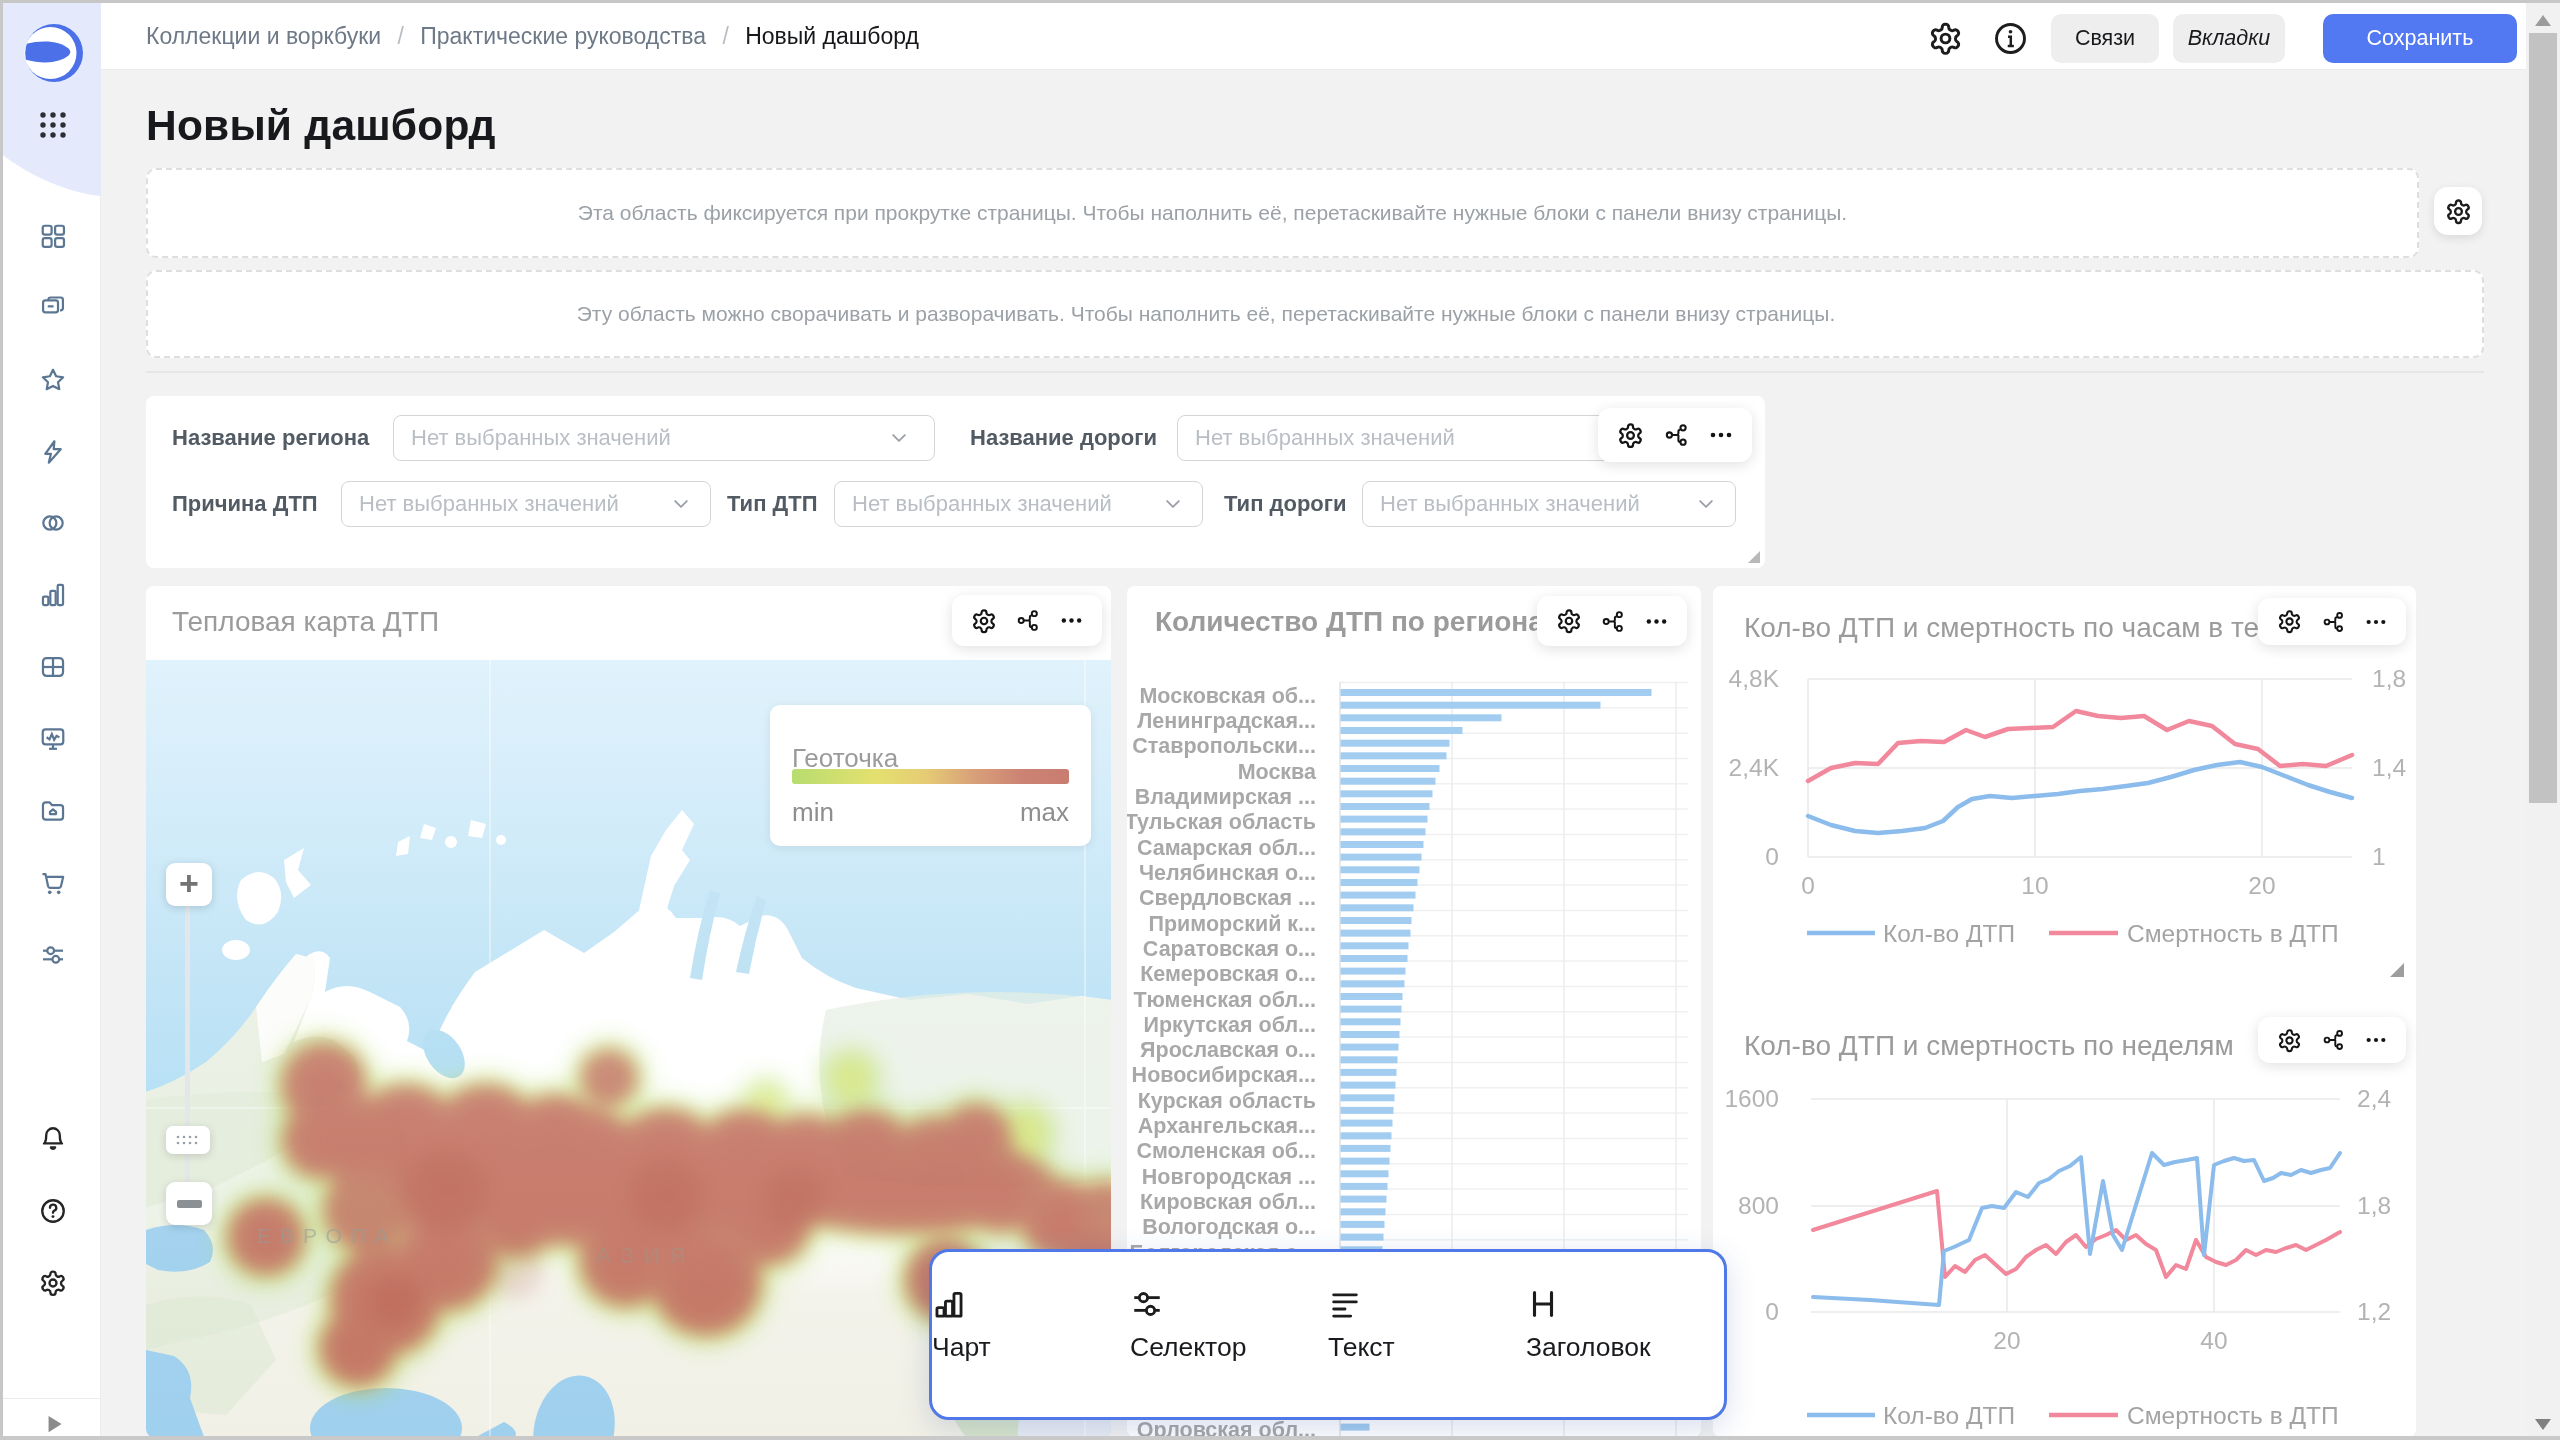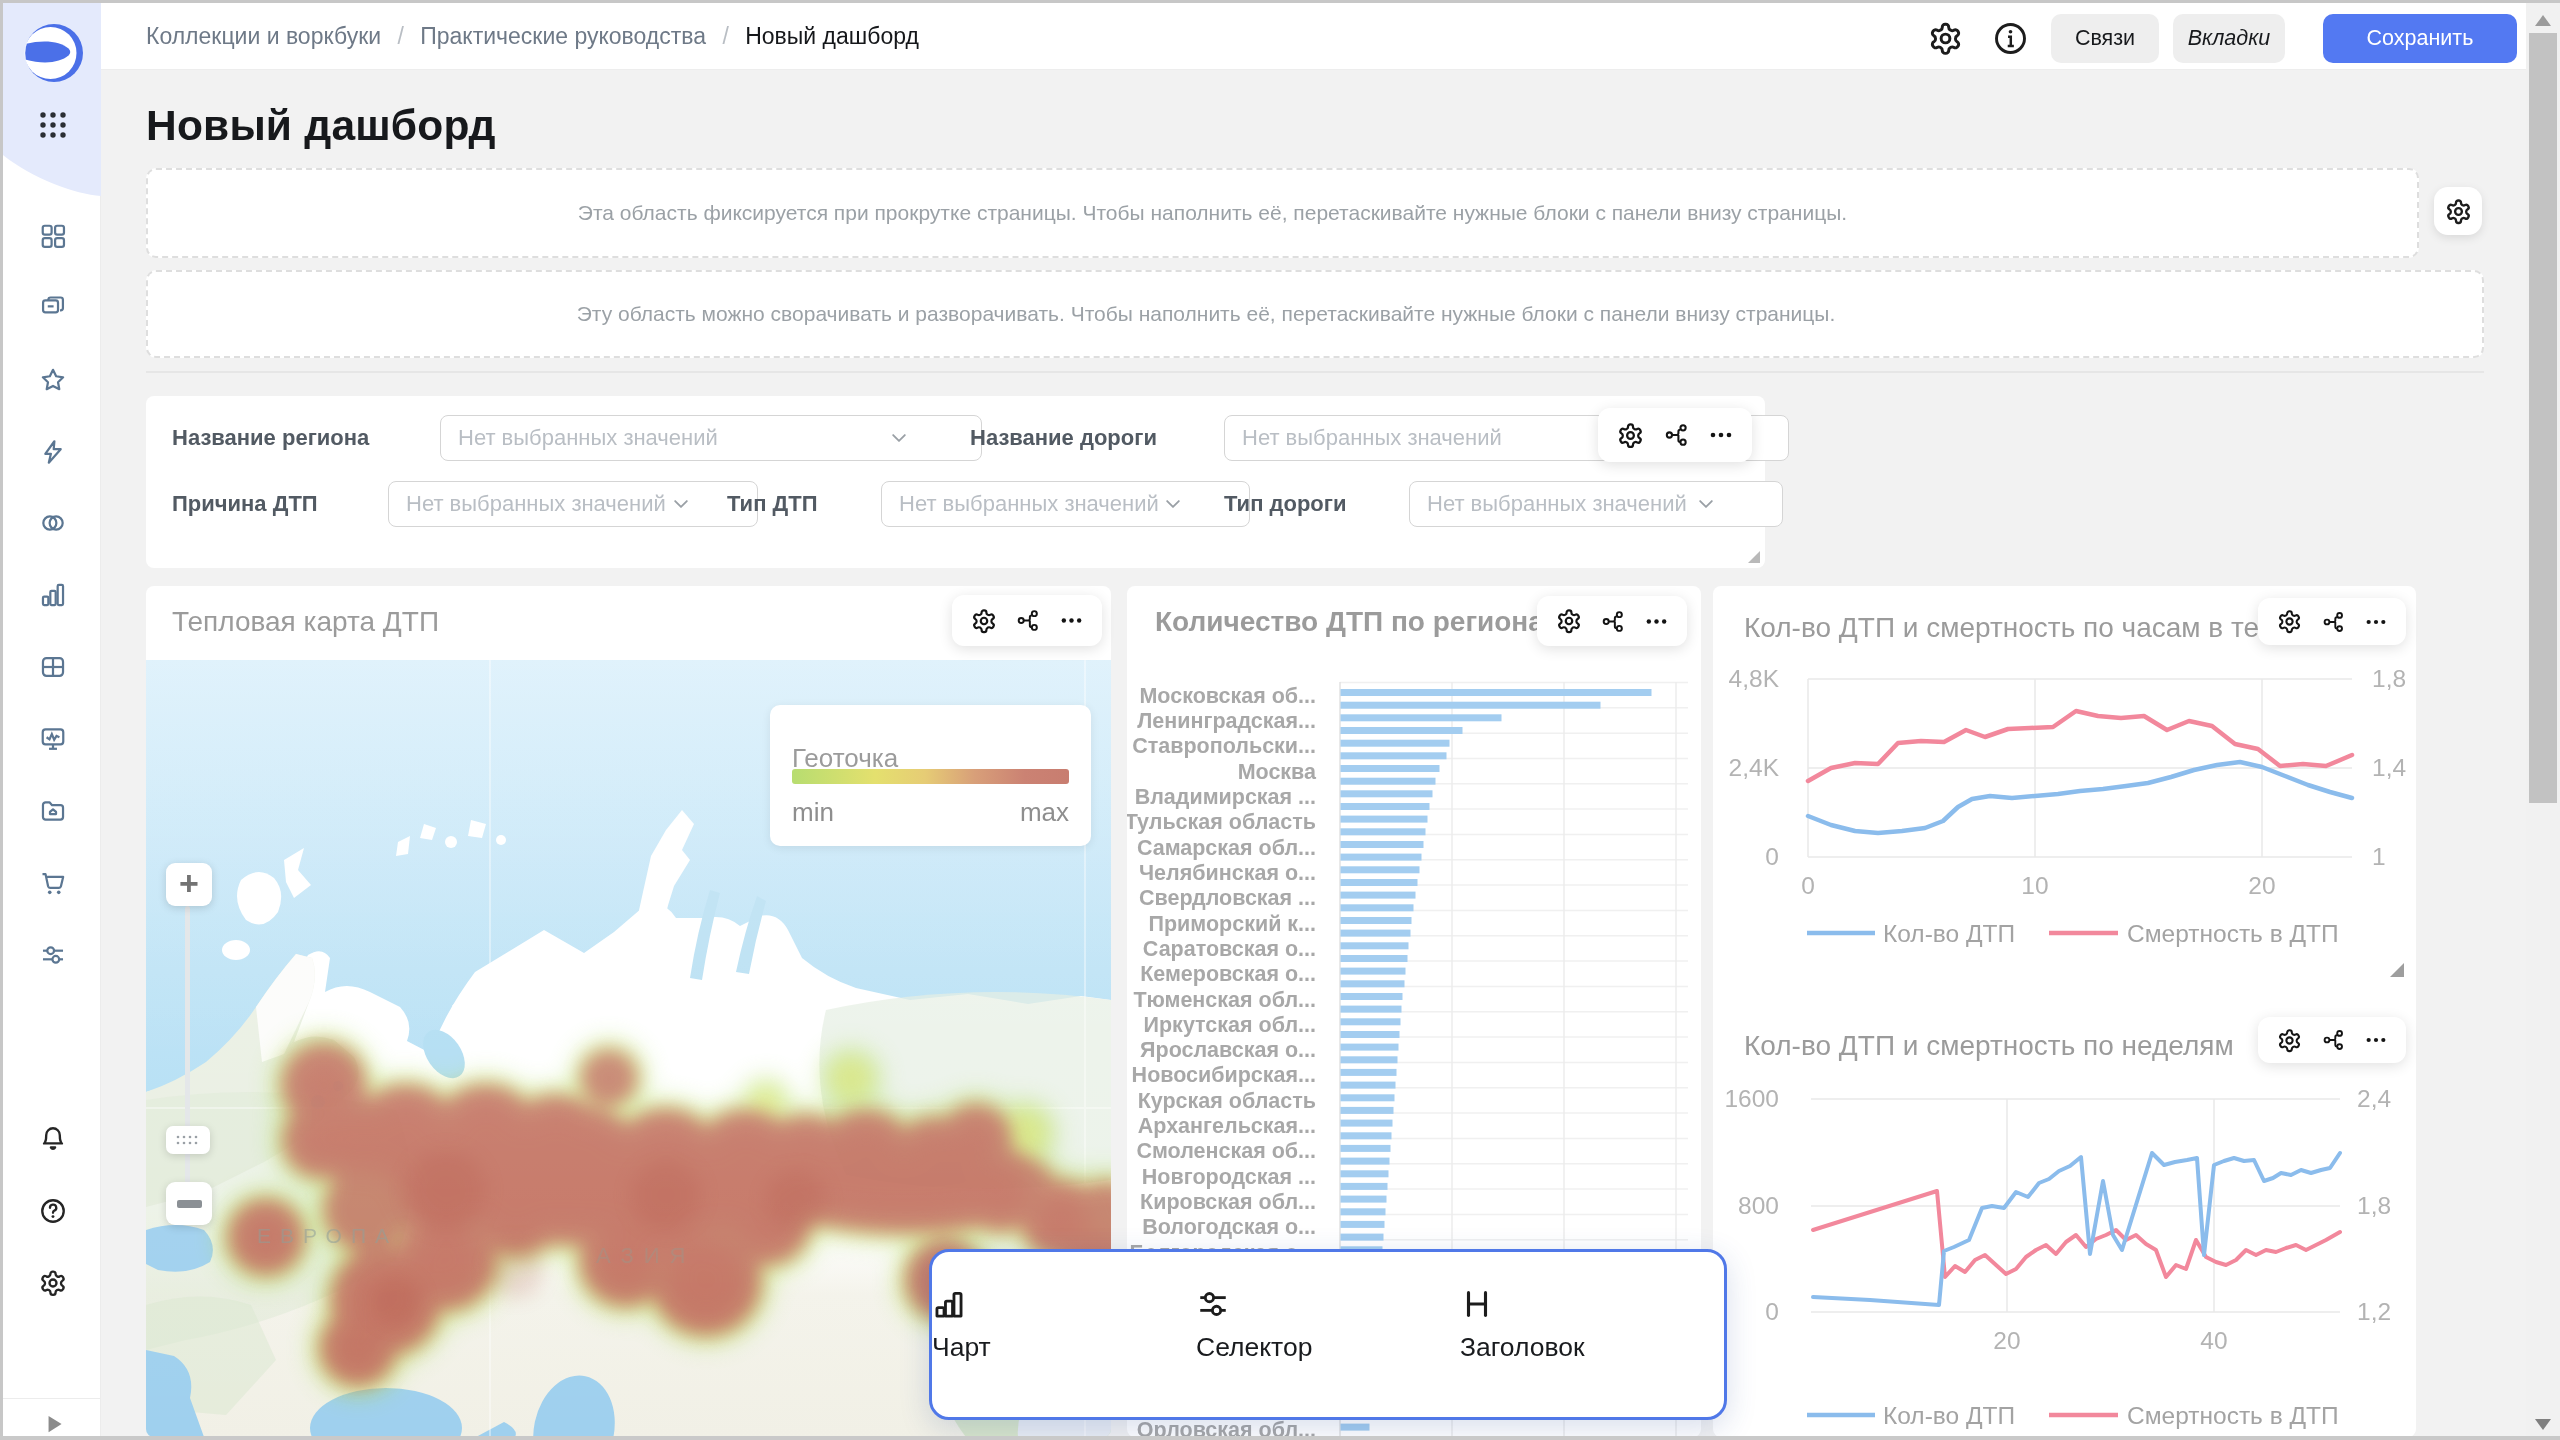--- a/index.html
+++ b/index.html
@@ -30,21 +30,21 @@
   h1.title { left:45px; top:32px; font-size:42.5px; letter-spacing:0.2px; font-weight:700; color:#17191c; }
   .dashed { background:#fff; border:2px dashed #dedede; border-radius:10px; color:#9ba1a6; font-size:21px; display:flex; align-items:center; justify-content:center; }
   #dash1 { left:45px; top:98px; width:2273px; height:90px; padding-right:140px; }
   #dash2 { left:45px; top:200px; width:2338px; height:88px; padding-right:218px; }
   #fixgear { left:2333px; top:117px; width:48px; height:48px; background:#fff; border-radius:14px; box-shadow:0 3px 10px rgba(0,0,0,.10); display:flex; align-items:center; justify-content:center; }
   #divider { left:45px; top:301px; width:2338px; height:2px; background:#e6e6e6; }
   .card { background:#fff; border-radius:8px; }
   
   #selcard { left:45px; top:326px; width:1619px; height:172px; }
   .slabel { position:absolute; font-size:22px; font-weight:700; color:#525a63; }
-  .sel { position:absolute; height:46px; border:1px solid #d5d5d5; border-radius:8px; background:#fff; color:#b9bec4; font-size:22px; line-height:44px; padding-left:17px;margin-left:47px; }
+  .sel { position:absolute; height:46px; border:1px solid #d5d5d5; border-radius:8px; background:#fff; color:#b9bec4; font-size:22px; line-height:44px; padding-left:17px; }
   .chev { position:absolute; width:20px; height:20px; }
   .toolbar { position:absolute; background:#fff; border-radius:12px; box-shadow:0 3px 14px rgba(0,0,0,.12); display:flex; align-items:center; justify-content:space-evenly; z-index:15; }
   
   .wtitle { position:absolute; font-size:28px; color:#9b9b9b; white-space:nowrap; overflow:hidden; }
   #mapcard  { left:45px;  top:516px; width:965px;  height:851px; overflow:hidden; }
   #barcard  { left:1026px; top:516px; width:574px; height:851px; overflow:hidden;font-weight:bold; }
   #chart1   { left:1612px; top:516px; width:703px; height:473px; }
   #chart2   { left:1612px; top:933px; width:703px; height:434px; }
   
   #addpanel { left:828px; top:1179px; width:798px; height:171px; background:#fff; border:3px solid #5078e8; border-radius:20px; box-shadow:0 8px 30px rgba(40,70,150,.18); z-index:40; display:flex; }
@@ -775,20 +775,29 @@
     <div class="aitem">
       <svg style="width:34px;height:34px;" viewBox="0 0 24 24" fill="none" stroke="#1c1c1c" stroke-width="2">
         <line x1="3" y1="7.5" x2="21" y2="7.5"></line>
             <circle cx="9.5" cy="7.5" r="2.9" fill="#fff"></circle>
         <line x1="3" y1="16.5" x2="21" y2="16.5"></line>
             <circle cx="14.5" cy="16.5" r="2.9" fill="#fff"></circle>
       </svg>
       <div>Селектор</div>
     </div>
     <div class="aitem">
+      <svg style="width:34px;height:34px;" viewBox="0 0 24 24" fill="none" stroke="#1c1c1c" stroke-width="2" stroke-linecap="round">
+        <line x1="4" y1="5.5" x2="20" y2="5.5"></line>
+            <line x1="4" y1="10.5" x2="20" y2="10.5"></line>
+        <line x1="4" y1="15.5" x2="12" y2="15.5"></line>
+            <line x1="4" y1="20.5" x2="16" y2="20.5"></line>
+      </svg>
+      <div>Текст</div>
+    </div>
+    <div class="aitem">
       <svg style="width:34px;height:34px;" viewBox="0 0 24 24" fill="none" stroke="#1c1c1c" stroke-width="2.2" stroke-linecap="round">
         <line x1="6" y1="4" x2="6" y2="20"></line>
             <line x1="18" y1="4" x2="18" y2="20"></line>
             <line x1="6" y1="12" x2="18" y2="12"></line>
       </svg>
       <div>Заголовок</div>
     </div>
   </div>
 </div>
 

